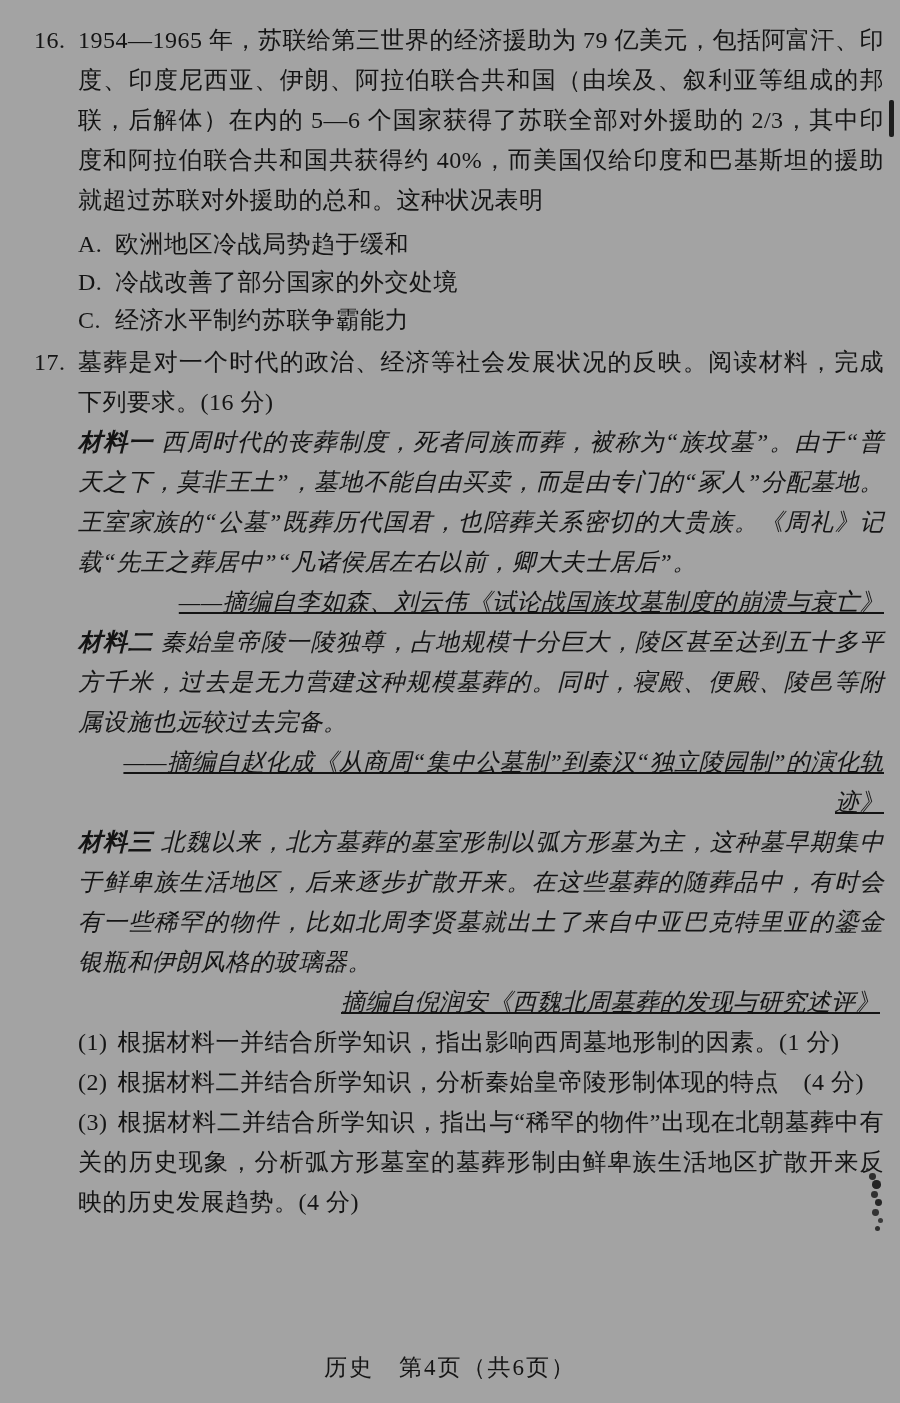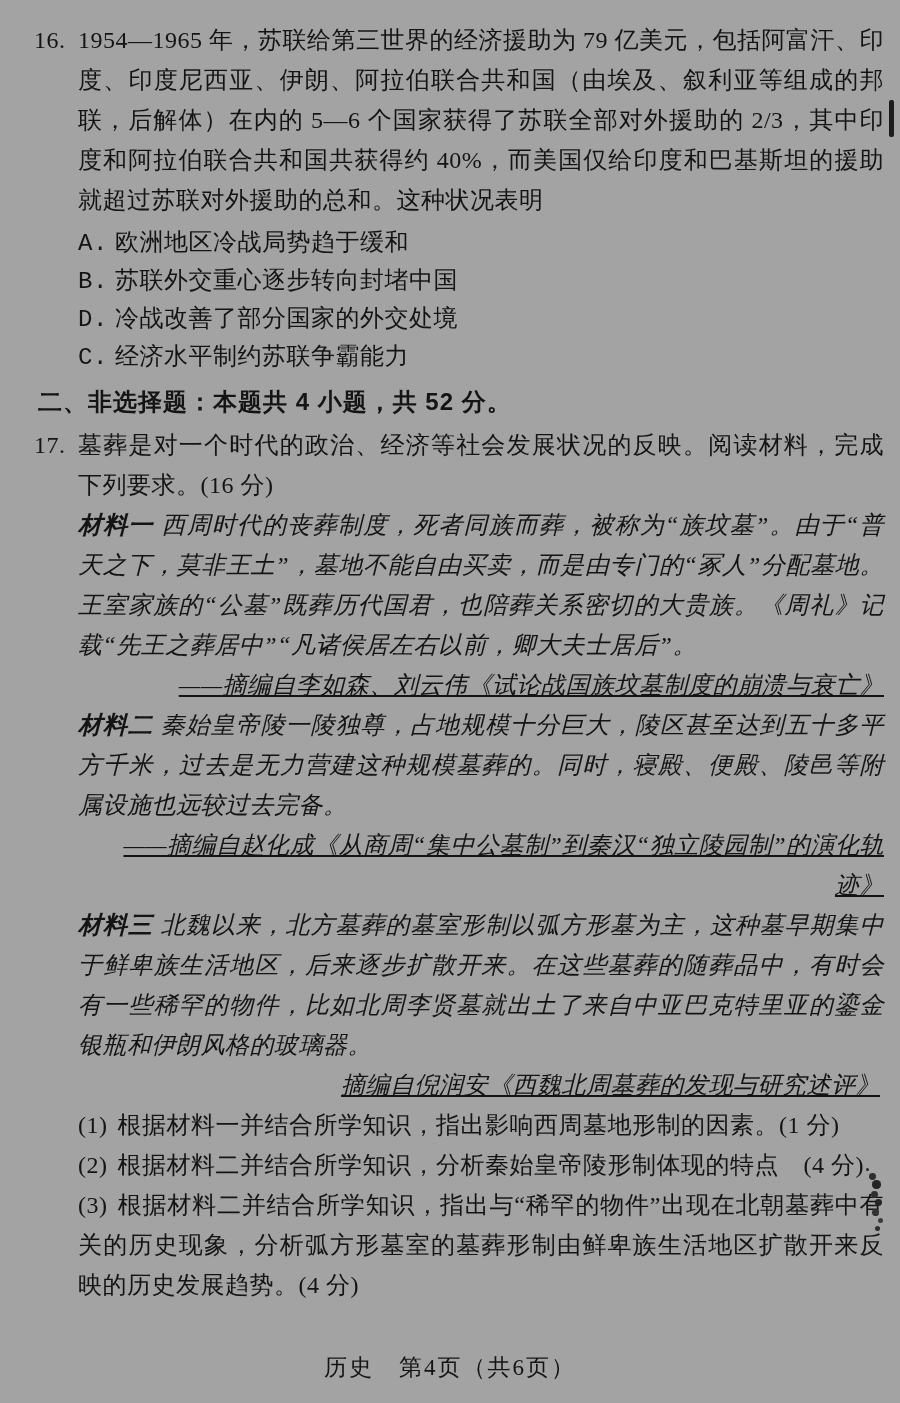--- a/index.html
+++ b/index.html
@@ -27,21 +27,21 @@
     line-height: 40px;
     letter-spacing: 0.5px;
   }
   .stem { text-align: justify; text-justify: inter-ideograph; }
   .question { position: relative; }
   .qnum {
     position: absolute;
     left: -44px; top: 0;
   }
   .options { margin-top: 5px; }
-  .option { line-height: 38px; white-space: nowrap; font-family: Liberation Mono, monospace; }
+  .option { line-height: 38px; white-space: nowrap; }
   .opt-label { display: inline-block; width: 37px; }
   .section-header {
     margin-left: -40px;
     margin-top: 5px;
     font-weight: bold;
     font-family: "Liberation Sans", sans-serif;
     letter-spacing: 1px;
   }
   .q17 { margin-top: 3px; }
   .material {
@@ -97,32 +97,28 @@
   <div class="content">
 
     <div class="question">
       <span class="qnum">16.</span>
       <p class="stem">1954—1965 年，苏联给第三世界的经济援助为 79 亿美元，包括阿富汗、印度、印度尼西亚、伊朗、阿拉伯联合共和国（由埃及、叙利亚等组成的邦联，后解体）在内的 5—6 个国家获得了苏联全部对外援助的 2/3，其中印度和阿拉伯联合共和国共获得约 40%，而美国仅给印度和巴基斯坦的援助就超过苏联对外援助的总和。这种状况表明</p>
       <div class="options">
         <div class="option">
           <span class="opt-label">A.</span><span class="opt-text">欧洲地区冷战局势趋于缓和</span>
         </div>
         <div class="option">
-          <span class="opt-label">B.</span><span class="opt-text">苏联外交重心逐步转向封堵中国</span>
-        </div>
-        <div class="option">
           <span class="opt-label">D.</span><span class="opt-text">冷战改善了部分国家的外交处境</span>
         </div>
         <div class="option">
           <span class="opt-label">C.</span><span class="opt-text">经济水平制约苏联争霸能力</span>
         </div>
       </div>
     </div>
 
-    <div class="section-header">二、非选择题：本题共 4 小题，共 52 分。</div>
 
     <div class="question q17">
       <span class="qnum">17.</span>
       <p class="stem">墓葬是对一个时代的政治、经济等社会发展状况的反映。阅读材料，完成下列要求。(16 分)</p>
 
       <p class="material">
         <span class="mat-label">材料一</span><span>西周时代的丧葬制度，死者同族而葬，被称为“族坟墓”。由于“普天之下，莫非王土”，墓地不能自由买卖，而是由专门的“冢人”分配墓地。王室家族的“公墓”既葬历代国君，也陪葬关系密切的大贵族。《周礼》记载“先王之葬居中”“凡诸侯居左右以前，卿大夫士居后”。</span>
       </p>
       <p class="source src-1">——摘编自李如森、刘云伟《试论战国族坟墓制度的崩溃与衰亡》</p>
 

